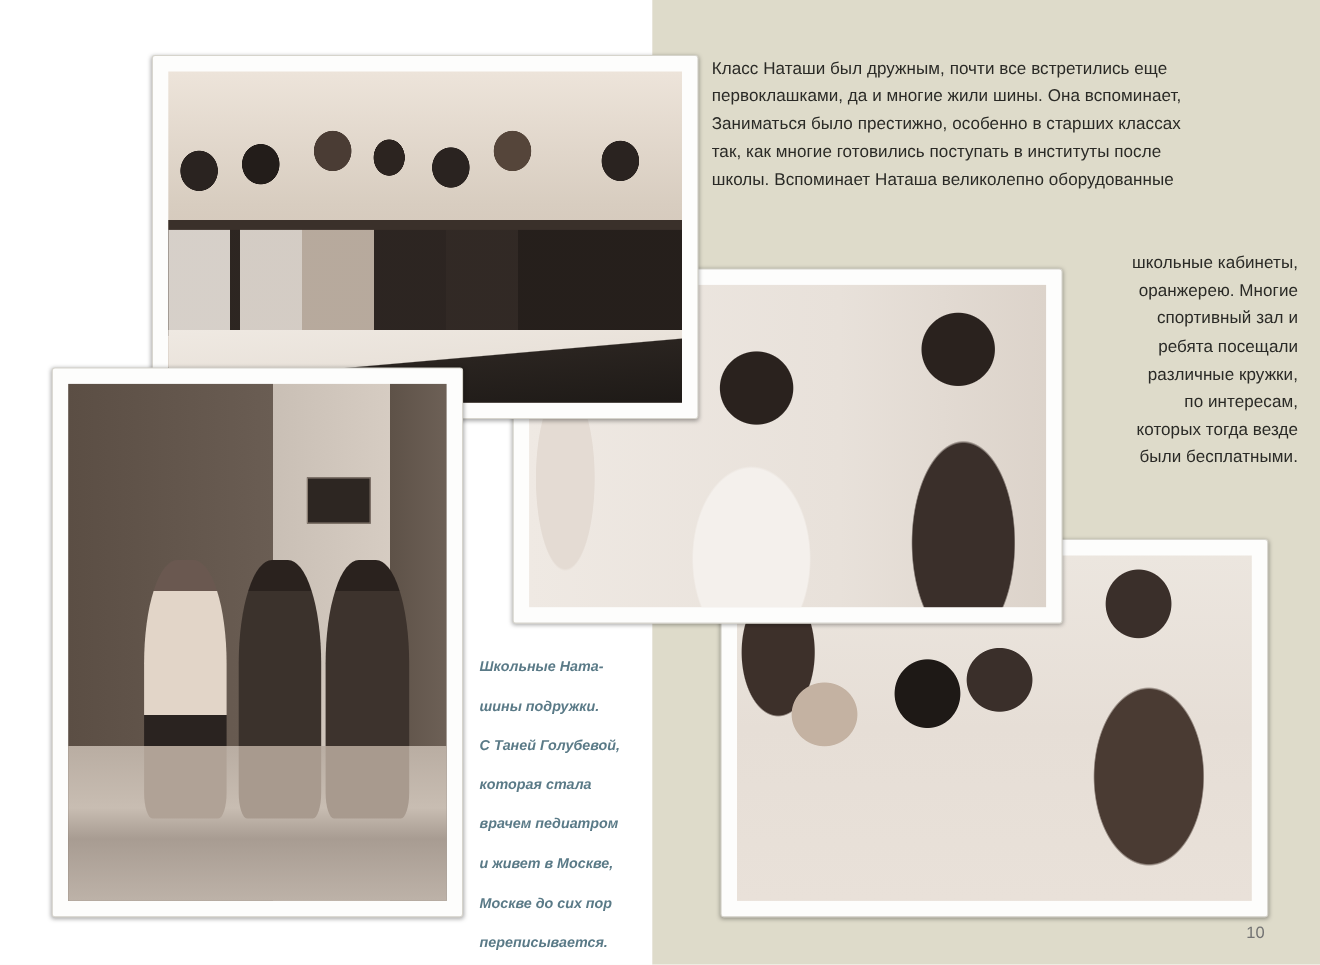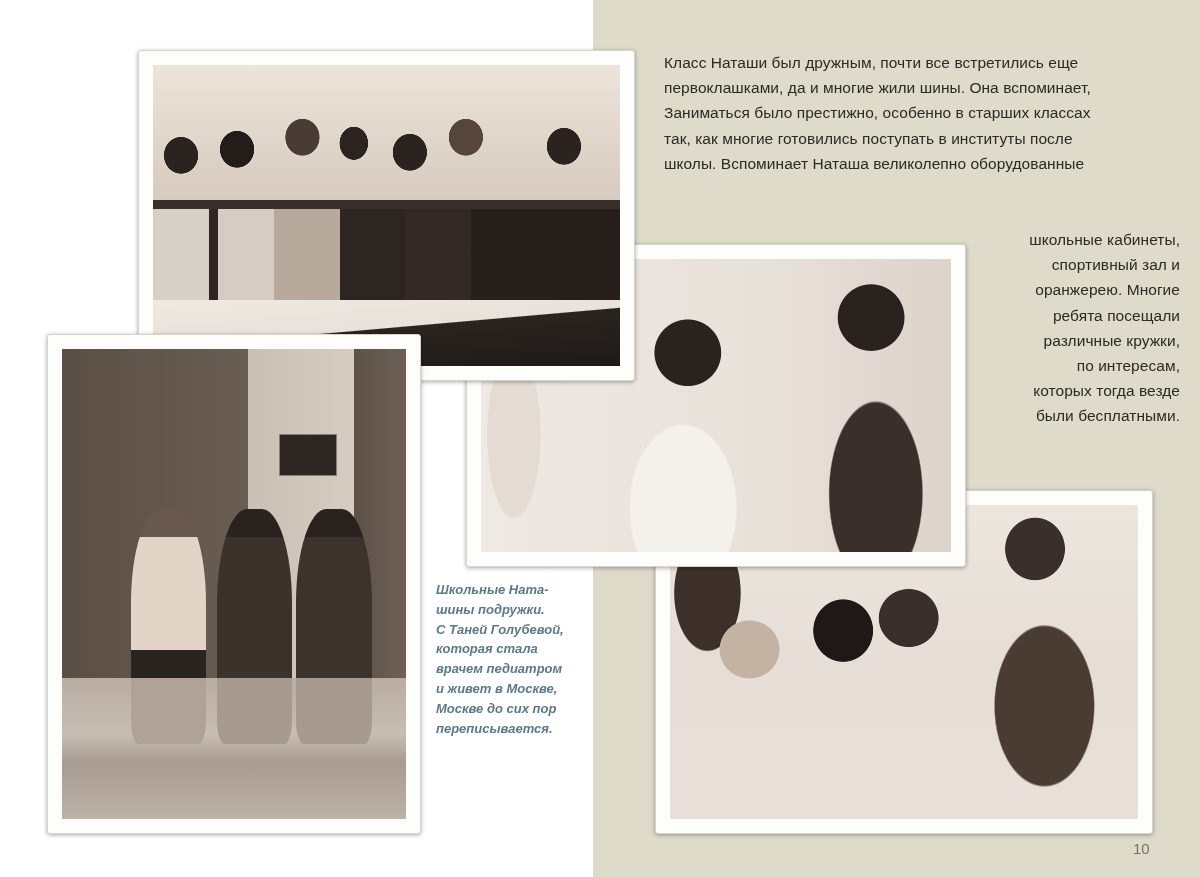--- a/index.html
+++ b/index.html
@@ -88,32 +88,32 @@
       linear-gradient(to bottom, #ece6df 0%, #e6ded6 50%, #e9e1d9 100%);
   }
 
   .body-text {
     position: absolute;
     color: #2a2a26;
     font-size: 15.5px;
     line-height: 25.2px;
     letter-spacing: 0.05px;
   }
-  #text-main { left: 664px; top: 50px; width: 520px; }
+  #text-main { left: 647px; top: 50px; width: 520px; }
   #text-main .line { display: block; white-space: nowrap; }
   #text-side { left: 980px; top: 227px; width: 200px; text-align: right; }
   #text-side .line { display: block; white-space: nowrap; }
 
   .caption {
     position: absolute; left: 436px; top: 580px; width: 160px;
     color: #5a7a87;
     font-size: 13px; line-height: 19.8px;
     font-weight: bold; font-style: italic;
   }
-  .caption .line { display: block; white-space: nowrap; }
+  .caption .line { display: block; white-space: nowrap; margin-top: 16px; }
 
   .page-number {
     position: absolute; left: 1133px; top: 840px;
     color: #737373; font-size: 15px;
   }
 </style>
 </head>
 <body>
 
 <div class="page">
@@ -146,22 +146,22 @@
   <div class="body-text" id="text-main">
     <span class="line">Класс Наташи был дружным, почти все встретились еще</span>
     <span class="line">первоклашками, да и многие жили шины. Она вспоминает,</span>
     <span class="line">Заниматься было престижно, особенно в старших классах</span>
     <span class="line">так, как многие готовились поступать в институты после</span>
     <span class="line">школы. Вспоминает Наташа великолепно оборудованные</span>
   </div>
 
   <div class="body-text" id="text-side">
     <span class="line">школьные кабинеты,</span>
+    <span class="line">оранжерею. Многие</span>
     <span class="line">спортивный зал и</span>
-    <span class="line">оранжерею. Многие</span>
     <span class="line">ребята посещали</span>
     <span class="line">различные кружки,</span>
     <span class="line">по интересам,</span>
     <span class="line">которых тогда везде</span>
     <span class="line">были бесплатными.</span>
   </div>
 
   <div class="caption">
     <span class="line">Школьные Ната-</span>
     <span class="line">шины подружки.</span>

